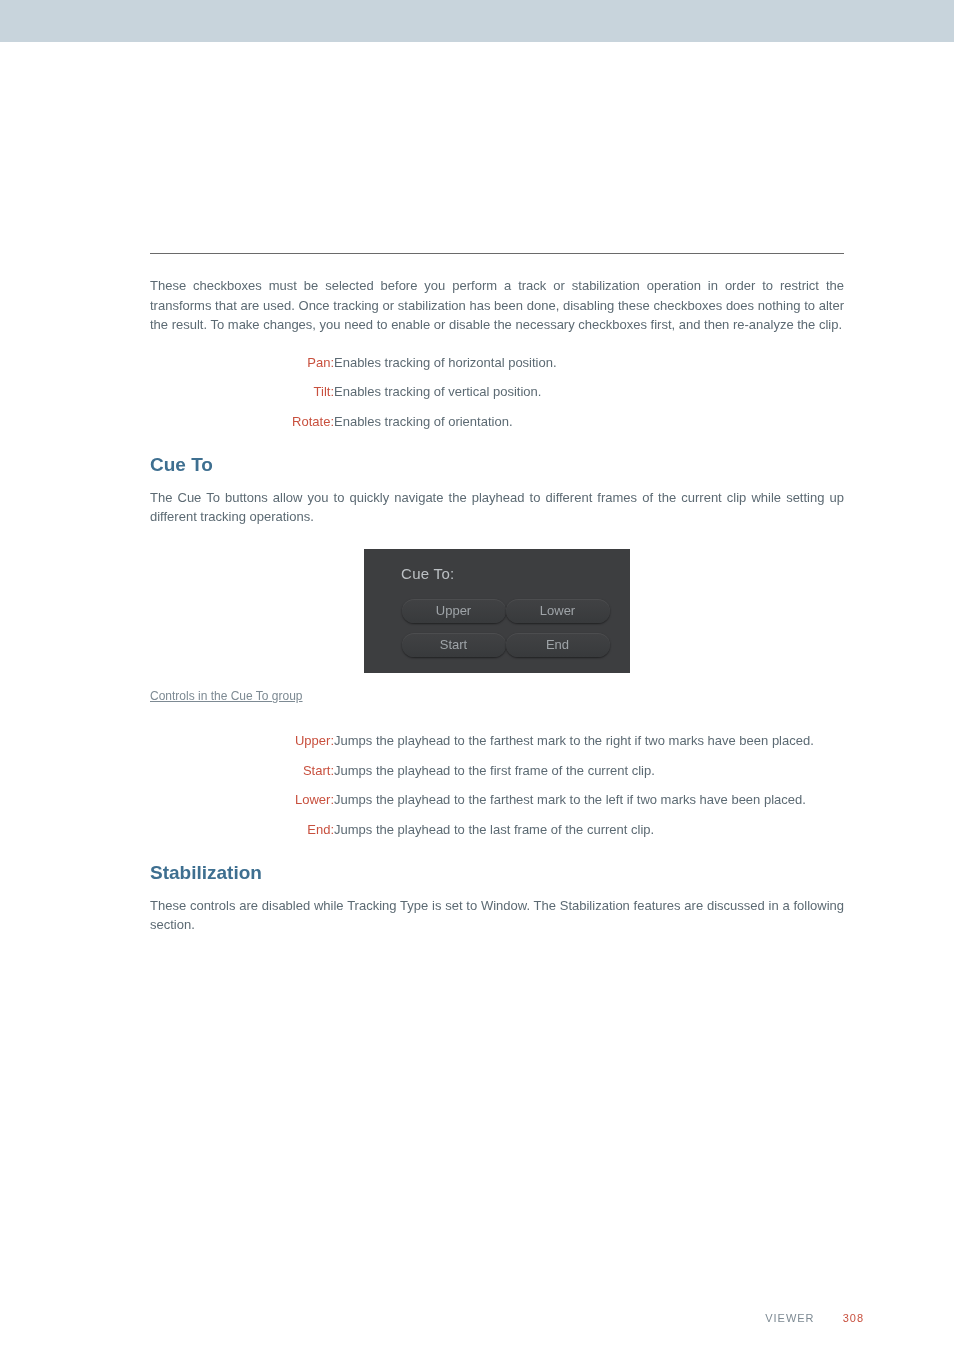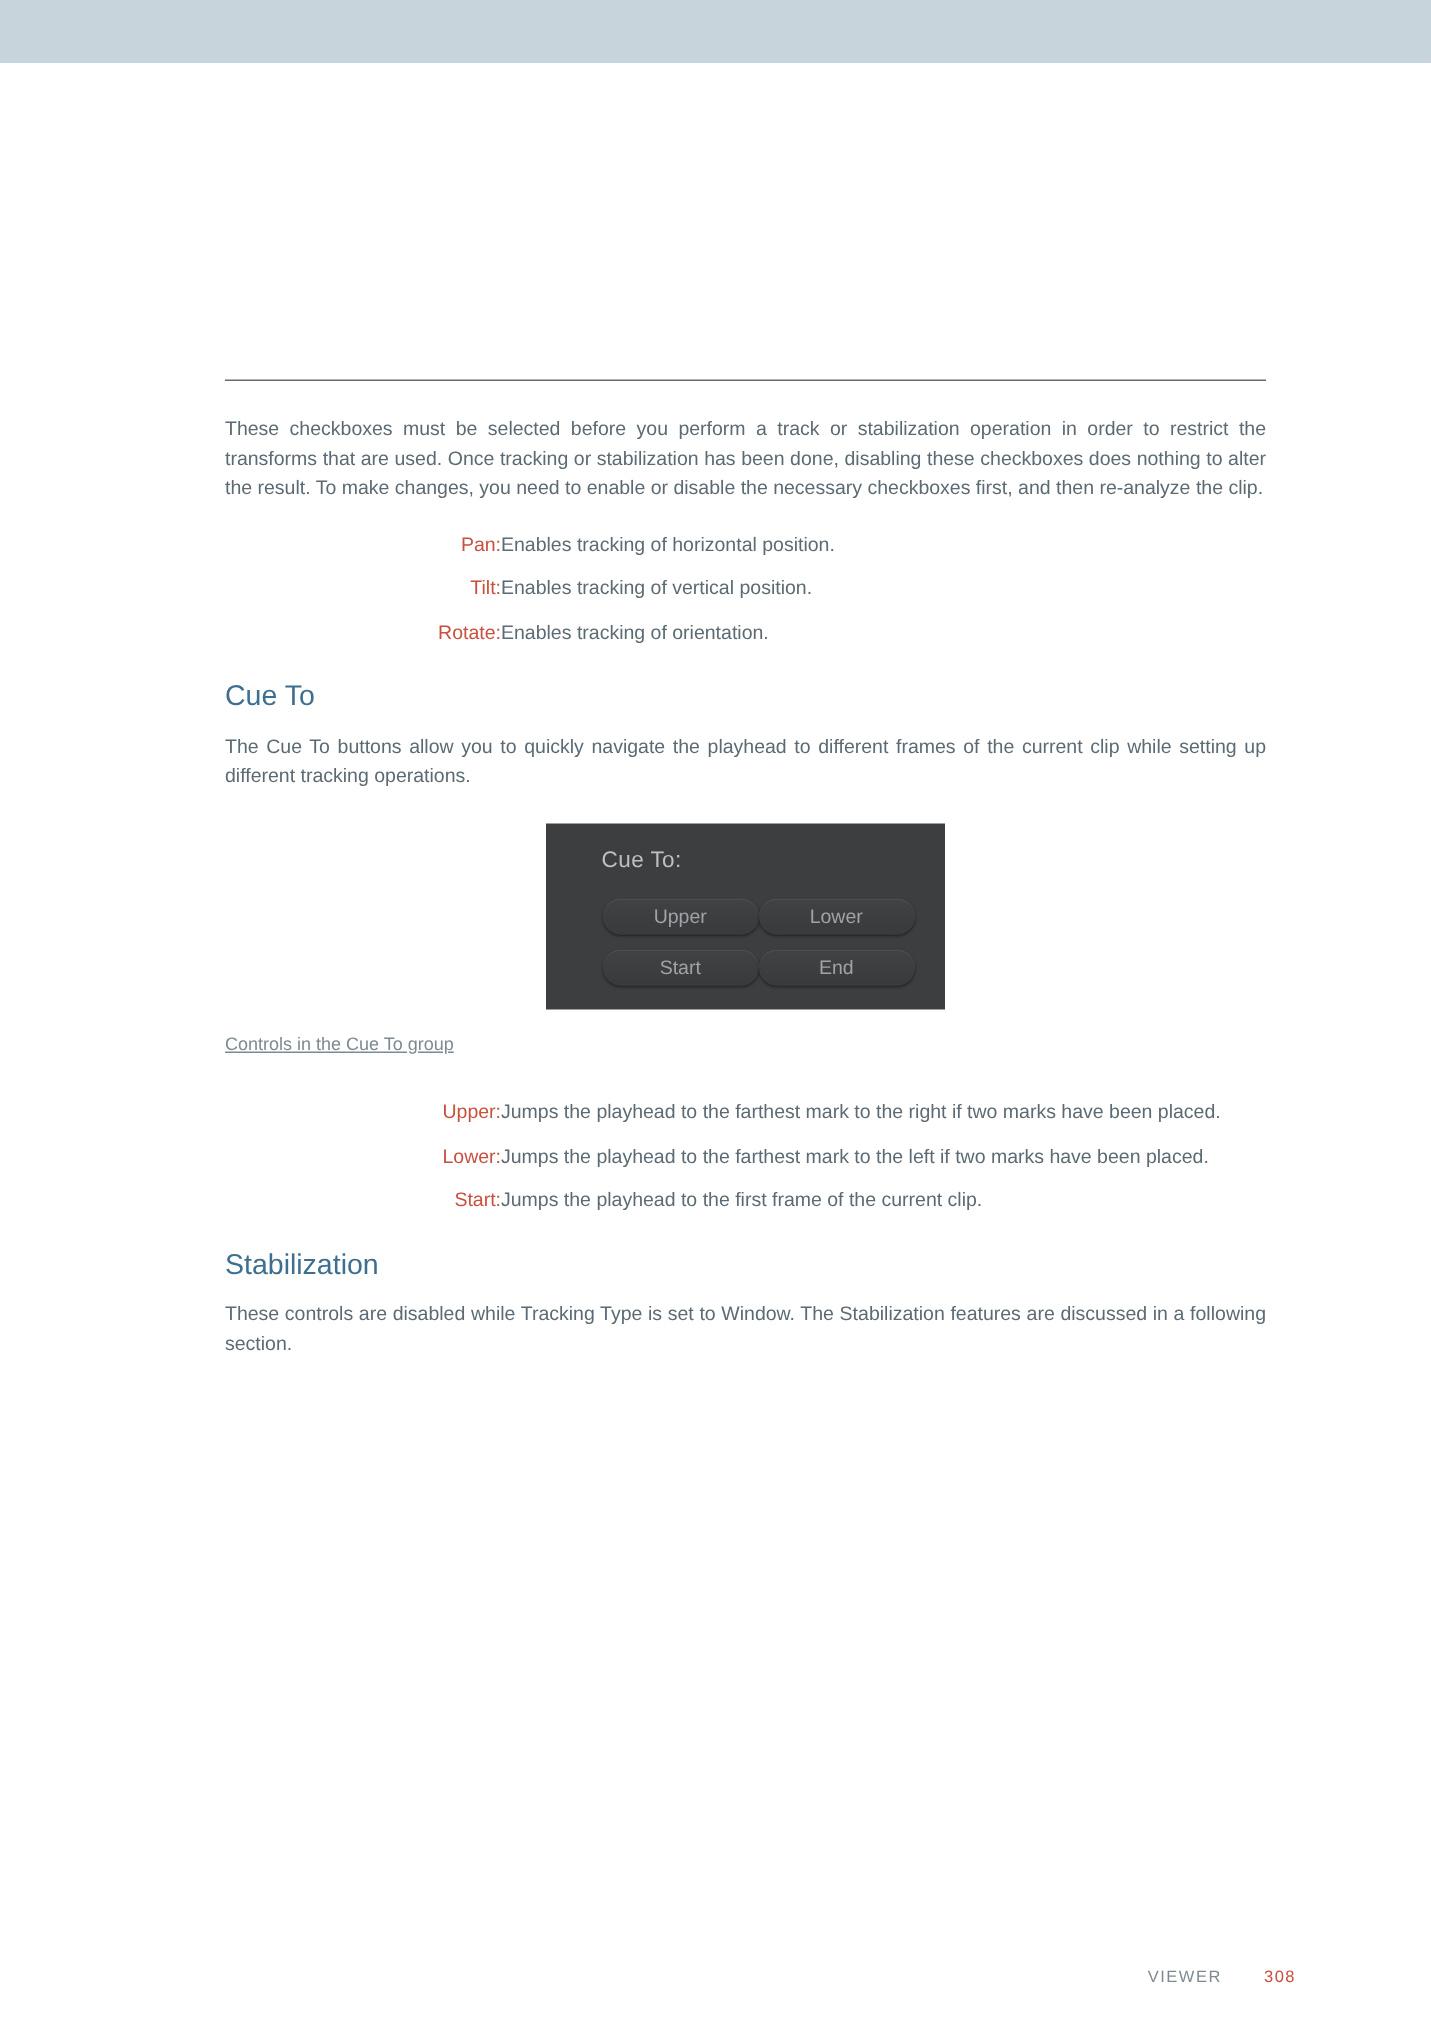--- a/index.html
+++ b/index.html
@@ -44,21 +44,21 @@
     flex: 0 0 148px;
     color: #c8503e;
     text-align: right;
   }
   .def-desc {
     flex: 1;
   }
   .h2 {
     color: #3e6f90;
     font-size: 19px;
-    font-weight: 400;
+    font-weight: 700;
     margin: 8px 0 8px 0;
   }
   
   .panel {
     width: 266px;
     margin: 22px auto 12px auto;
     background: #3d3e40;
     padding: 10px 14px 16px 31px;
     box-sizing: border-box;
   }
@@ -152,26 +152,30 @@
   </div>
 
   <div class="caption">Controls in the Cue To group</div>
 
   <div class="def-list">
     <div class="def-row">
       <div class="def-term">Upper:</div>
       <div class="def-desc">Jumps the playhead to the farthest mark to the right if two marks have been placed.</div>
     </div>
     <div class="def-row">
+      <div class="def-term">Start:</div>
+      <div class="def-desc">Jumps the playhead to the first frame of the current clip.</div>
+    </div>
+    <div class="def-row">
       <div class="def-term">Lower:</div>
       <div class="def-desc">Jumps the playhead to the farthest mark to the left if two marks have been placed.</div>
     </div>
     <div class="def-row">
-      <div class="def-term">Start:</div>
-      <div class="def-desc">Jumps the playhead to the first frame of the current clip.</div>
+      <div class="def-term">End:</div>
+      <div class="def-desc">Jumps the playhead to the last frame of the current clip.</div>
     </div>
   </div>
 
   <div class="h2">Stabilization</div>
   <p class="body-para" style="text-align:justify">These controls are disabled while Tracking Type is set to Window. The Stabilization features are discussed in a following section.</p>
 </div>
 
 <div class="footer">
   <span class="sec">VIEWER</span>
   <span class="pg">308</span>

